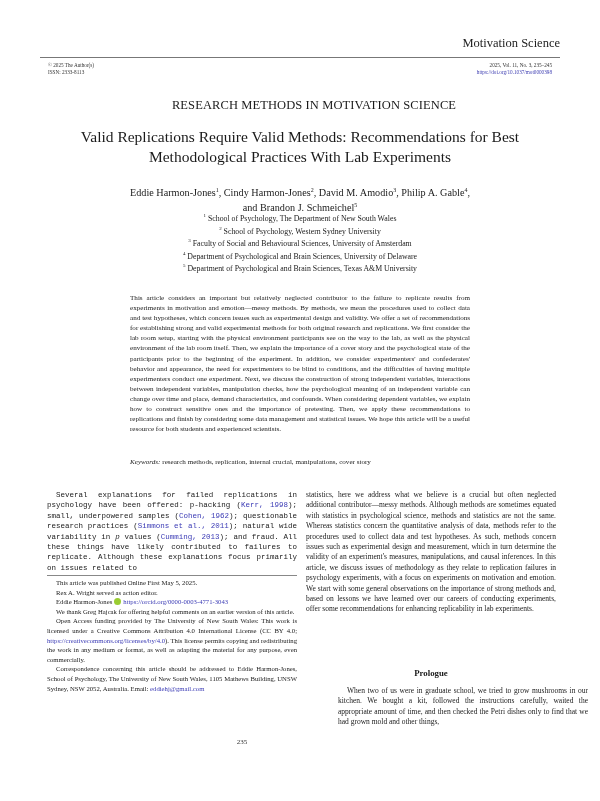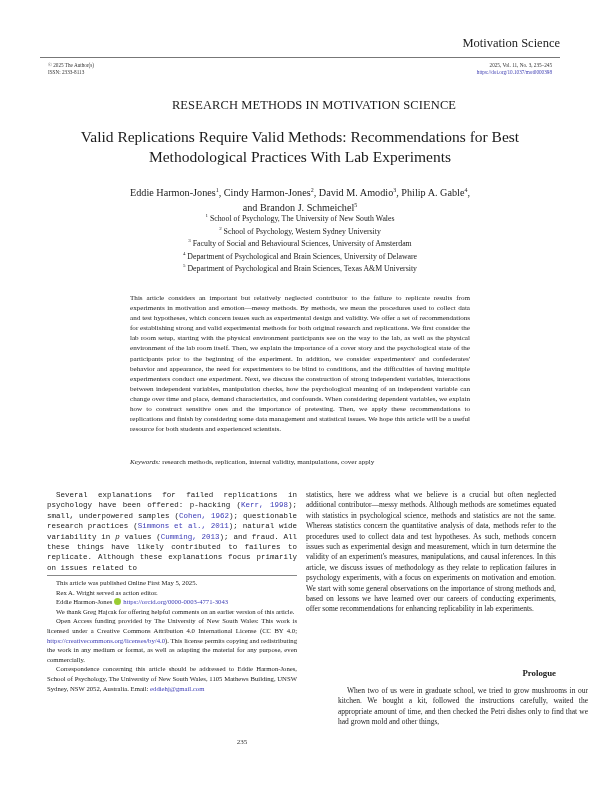--- a/index.html
+++ b/index.html
@@ -40,21 +40,21 @@
   .col-right { position: absolute; left: 306px; width: 250px; top: 490px; font-size: 7.5px; line-height: 10.4px; text-align: justify; }
   .cite { color: #3b3bb5; }
   .col-left em, .col-right em { font-style: italic; }
 
   .footnote-rule { position: absolute; left: 47px; width: 250px; top: 575px; border-top: 1px solid #888; }
   .footnotes { position: absolute; left: 47px; width: 250px; top: 578px; font-size: 6.7px; line-height: 9.6px; text-align: justify; color: #222; }
   .footnotes p { text-indent: 9px; }
   .footnotes .link { color: #3b3bb5; }
   .orcid { display: inline-block; width: 7px; height: 7px; border-radius: 50%; background: #9acd32; vertical-align: -1px; margin: 0 2px; }
 
-  .prologue-heading { position: absolute; left: 306px; width: 250px; top: 668px; text-align: right; font-size: 8.8px; font-weight: bold; }
+  .prologue-heading { position: absolute; left: 306px; width: 250px; top: 668px; text-align: center; font-size: 8.8px; font-weight: bold; }
   .prologue { position: absolute; left: 306px; width: 250px; top: 686px; font-size: 7.5px; line-height: 10.4px; text-align: justify; text-indent: 9px; margin-left: 32px; }
 
   .page-number { position: absolute; left: 0; width: 484px; top: 738px; text-align: center; font-size: 7px; color: #333; }
 </style>
 </head>
 <body>
 
 <div class="header">
   <div class="journal-name">Motivation Science</div>
   <div class="header-rule"></div>
@@ -74,31 +74,31 @@
 
 <div class="authors">
   <span>Eddie Harmon-Jones</span><sup>1</sup>,
   <span>Cindy Harmon-Jones</span><sup>2</sup>,
   <span>David M. Amodio</span><sup>3</sup>,
   <span>Philip A. Gable</span><sup>4</sup>,<br>
   and <span>Brandon J. Schmeichel</span><sup>5</sup>
 </div>
 
 <div class="affils">
-  <div><sup>1</sup> <span>School of Psychology, The University of New South Wales</span></div>
+  <div><sup>1</sup> <span>School of Psychology, The Department of New South Wales</span></div>
   <div><sup>2</sup> <span>School of Psychology, Western Sydney University</span></div>
   <div><sup>3</sup> <span>Faculty of Social and Behavioural Sciences, University of Amsterdam</span></div>
   <div><sup>4</sup> <span>Department of Psychological and Brain Sciences, University of Delaware</span></div>
   <div><sup>5</sup> <span>Department of Psychological and Brain Sciences, Texas A&amp;M University</span></div>
 </div>
 
 <div class="abstract">This article considers an important but relatively neglected contributor to the failure to replicate results from experiments in motivation and emotion—messy methods. By methods, we mean the procedures used to collect data and test hypotheses, which concern issues such as experimental design and validity. We offer a set of recommendations for establishing strong and valid experimental methods for both original research and replications. We first consider the lab room setup, starting with the physical environment participants see on the way to the lab, as well as the physical environment of the lab room itself. Then, we explain the importance of a cover story and the psychological state of the participants prior to the beginning of the experiment. In addition, we consider experimenters' and confederates' behavior and appearance, the need for experimenters to be blind to conditions, and the difficulties of having multiple experimenters conduct one experiment. Next, we discuss the construction of strong independent variables, interactions between independent variables, manipulation checks, how the psychological meaning of an independent variable can change over time and place, demand characteristics, and confounds. When considering dependent variables, we explain how to construct sensitive ones and the importance of pretesting. Then, we apply these recommendations to replications and finish by considering some data management and statistical issues. We hope this article will be a useful resource for both students and experienced scientists.</div>
 <div class="keywords">
   <em>Keywords:</em>
-  <span>research methods, replication, internal validity, manipulations, cover apply</span>
+  <span>research methods, replication, internal crucial, manipulations, cover story</span>
 </div>
 
 <div class="col-left">
   <span>Several explanations for failed replications in psychology have been offered: p-hacking (</span><span class="cite">Kerr, 1998</span><span>); small, underpowered samples (</span><span class="cite">Cohen, 1962</span><span>); questionable research practices (</span><span class="cite">Simmons et al., 2011</span><span>); natural wide variability in </span><em>p</em><span> values (</span><span class="cite">Cumming, 2013</span><span>); and fraud. All these things have likely contributed to failures to replicate. Although these explanations focus primarily on issues related to</span>
 </div>
 
 <div class="col-right">
   <span>statistics, here we address what we believe is a crucial but often neglected additional contributor—messy methods. Although methods are sometimes equated with statistics in psychological science, methods and statistics are not the same. Whereas statistics concern the quantitative analysis of data, methods refer to the procedures used to collect data and test hypotheses. As such, methods concern issues such as experimental design and measurement, which in turn determine the validity of an experiment's measures, manipulations, and causal inferences. In this article, we discuss issues of methodology as they relate to replication failures in psychology experiments, with a focus on experiments on motivation and emotion. We start with some general observations on the importance of strong methods and, based on lessons we have learned over our careers of conducting experiments, offer some recommendations for enhancing replicability in lab experiments.</span>
 </div>
 

